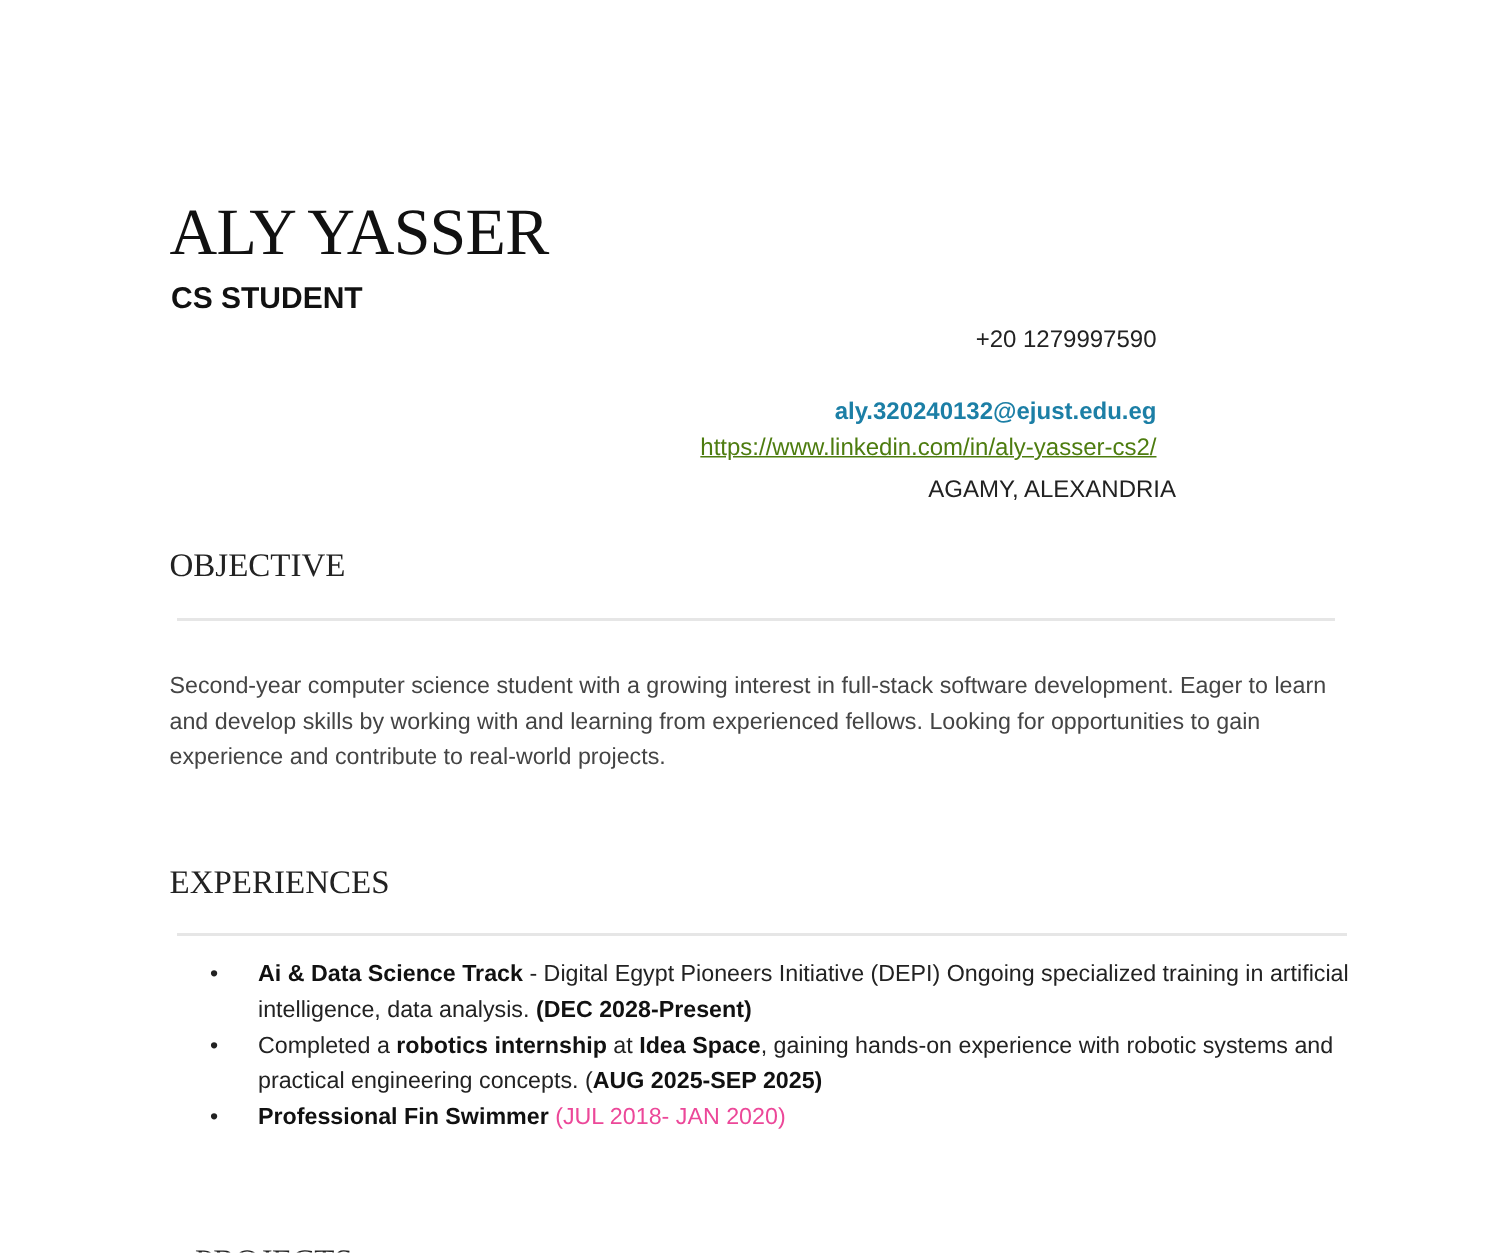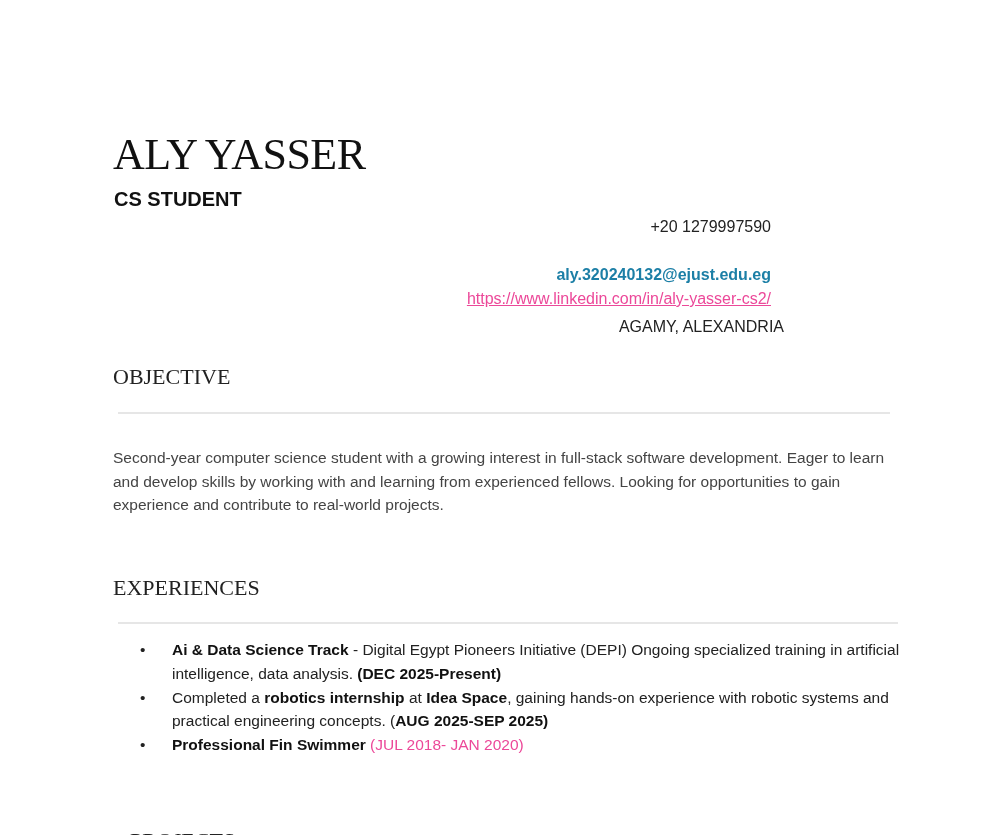--- a/index.html
+++ b/index.html
@@ -14,21 +14,21 @@
     .subtitle {
       position: absolute; left: 114px; top: 175px;
       font-family: "Liberation Sans", sans-serif; font-weight: bold;
       font-size: 20px; color: #111;
     }
     .contact { position: absolute; right: 115px; text-align: center;
       font-family: "Liberation Sans", sans-serif; font-size: 16px; }
     .phone { top: 205px; color: #222; }
     .email1 { top: 229px; color: #1c7fa6; font-weight: bold; }
     .email2 { top: 253px; color: #1c7fa6; font-weight: bold; }
-    .linkedin { top: 277px; color: #ec4899; text-decoration: underline; }
+    .linkedin { top: 277px; color: #4d7c0f; text-decoration: underline; }
     .location { position: absolute; right: 102px; top: 305px; font-family: "Liberation Sans", sans-serif; font-size: 16px; color: #222; text-align: right; }
     .section-title {
       position: absolute; left: 113px;
       font-family: "Liberation Serif", serif; font-size: 22px; color: #222;
     }
     .rule { position: absolute; height: 2px; background: #e6e6e6; }
     .para {
       position: absolute; left: 113px; width: 790px;
       font-family: "Liberation Sans", sans-serif; font-size: 15.5px; color: #444; line-height: 23.5px;
     }
@@ -53,21 +53,21 @@
 
   <div class="section-title" style="top:351px;">OBJECTIVE</div>
   <div class="rule" style="left:118px; width:772px; top:399px;"></div>
   <div class="para" style="top:414px;margin-top:19px;">Second-year computer science student with a growing interest in full-stack software development. Eager to learn and develop skills by working with and learning from experienced fellows. Looking for opportunities to gain experience and contribute to real-world projects.</div>
 
   <div class="section-title" style="top:562px;">EXPERIENCES</div>
   <div class="rule" style="left:118px; width:780px; top:609px;"></div>
 
   <ul class="list">
     <li>
-      <span class="bullet">•</span><b>Ai &amp; Data Science Track</b><span> - Digital Egypt Pioneers Initiative (DEPI) Ongoing specialized training in artificial intelligence, data analysis. </span><b>(DEC 2025-Present)</b>
+      <span class="bullet">•</span><b>Ai &amp; Data Science Track</b><span> - Digital Egypt Pioneers Initiative (DEPI) Ongoing specialized training in artificial intelligence, data analysis. </span><b>(DEC 2028-Present)</b>
     </li>
     <li>
       <span class="bullet">•</span><span>Completed a </span><b>robotics internship</b><span> at </span><b>Idea Space</b><span>, gaining hands-on experience with robotic systems and practical engineering concepts. (</span><b>AUG 2025-SEP 2025)</b>
     </li>
     <li>
       <span class="bullet">•</span><b>Professional Fin Swimmer</b><span class="muted-bold"> (JUL 2018- JAN 2020)</span>
     </li>
   </ul>
 
   <div class="section-title" style="top:815px;margin-left:17px;">PROJECTS</div>

